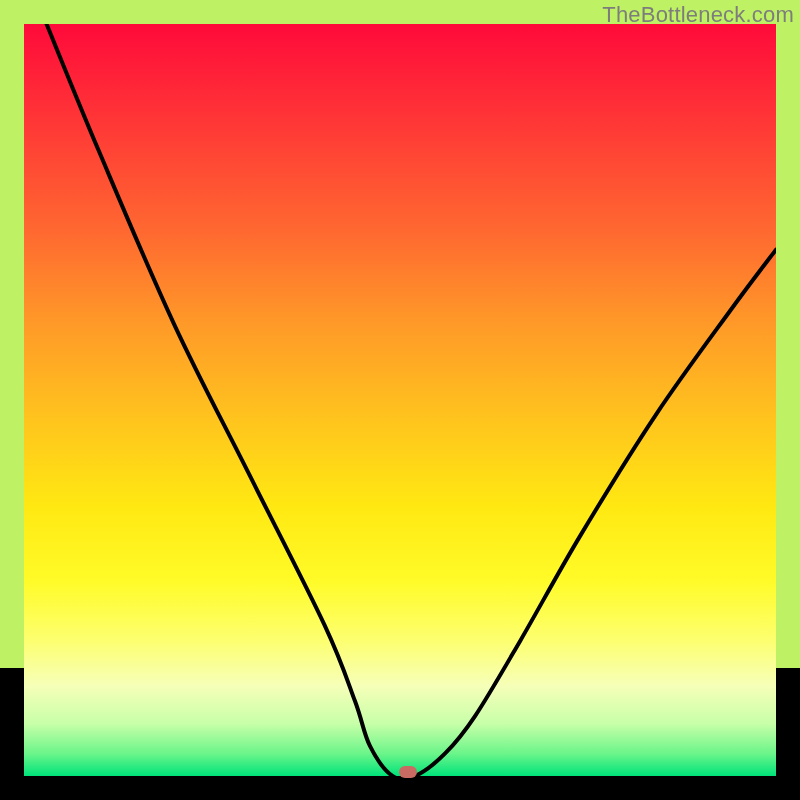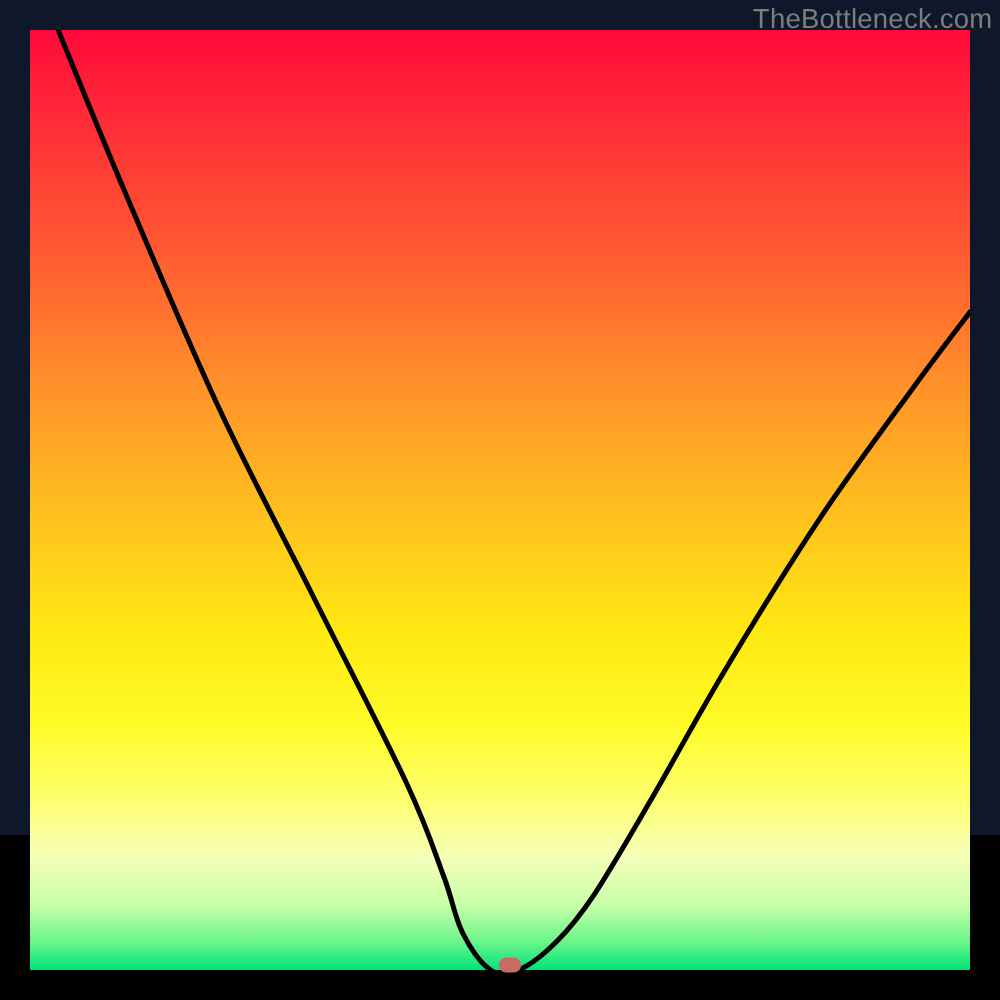--- a/index.html
+++ b/index.html
@@ -10,21 +10,21 @@
     background: #000;
     overflow: hidden;
     font-family: Arial, Helvetica, sans-serif;
   }
   .frame {
     position: absolute;
     top: 0;
     left: 0;
     width: 800px;
     height: 668px;
-    background: #0f172a;
+    background: #bef264;
   }
   .plot-area {
     position: absolute;
     top: 24px;
     left: 24px;
     width: 752px;
     height: 752px;
     background: linear-gradient(
       to bottom,
       #ff0a3a 0%,

